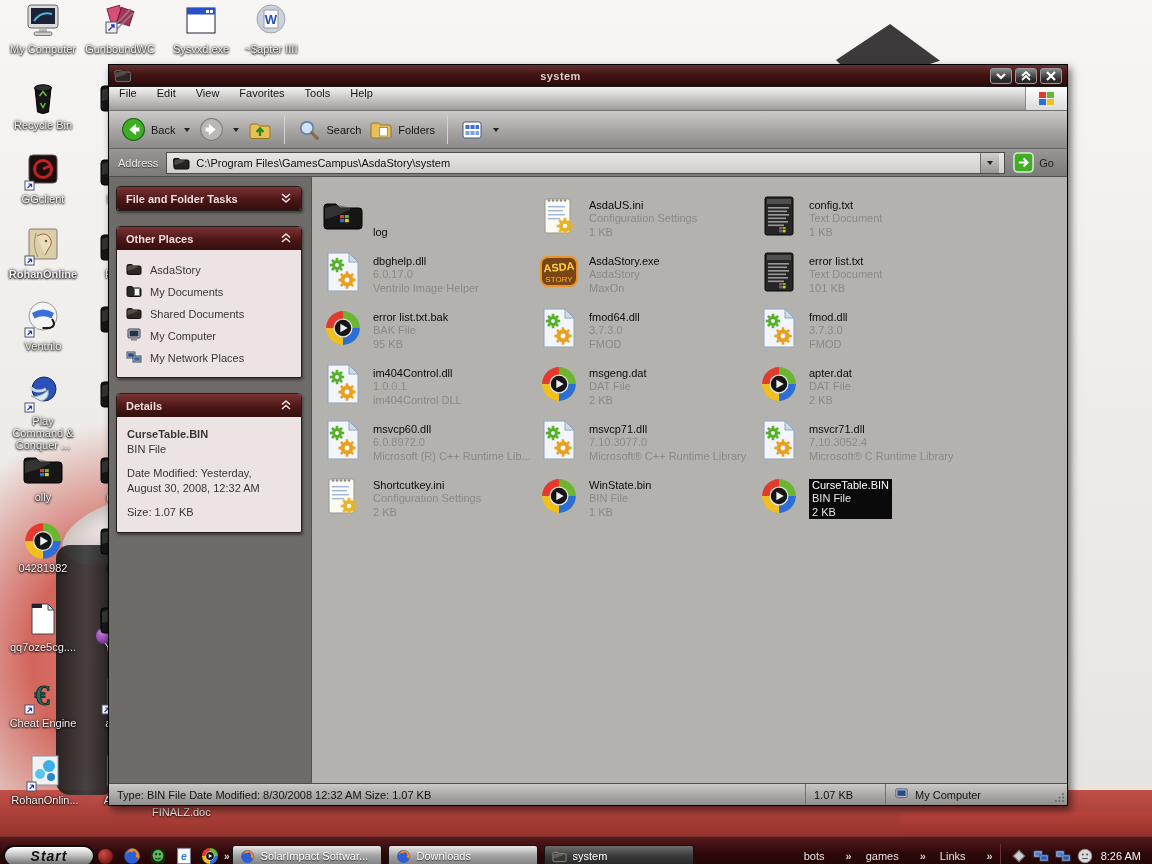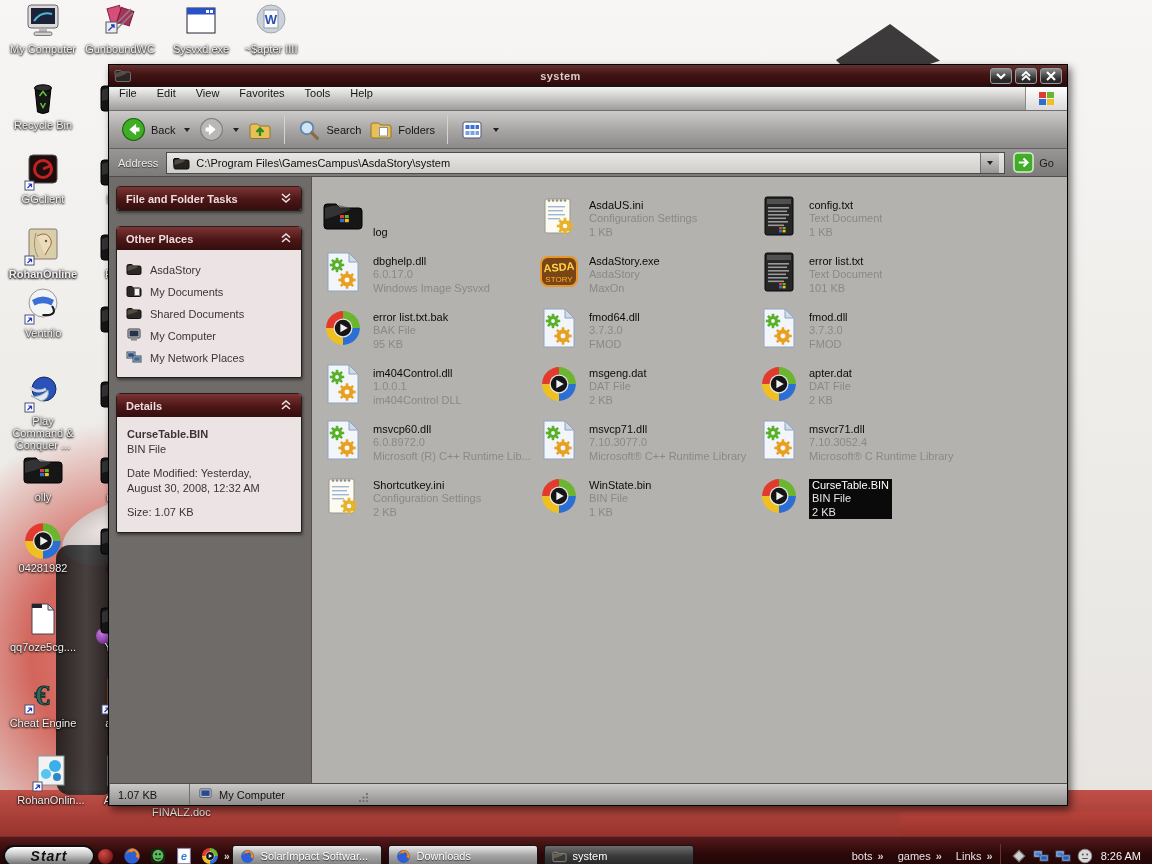--- a/index.html
+++ b/index.html
@@ -95,21 +95,21 @@
 .ql{display:flex;align-items:center;gap:8px;padding:0 5px}
 .ql svg{width:18px;height:18px;display:block}
 .ql-more{color:#e0d6d6;font-weight:bold;font-size:10px;letter-spacing:-1px}
 .tasks{display:flex;align-items:center}
 .task-btn{width:150px;height:22px;margin:0 3px;border-radius:3px;border:1px solid #141414;
 background:linear-gradient(180deg,#e9e9e9 0%,#a2a2a2 50%,#7d7d7d 100%);
 display:flex;align-items:center;gap:6px;padding:0 7px;color:#fff;text-shadow:0 1px 1px #333;overflow:hidden;white-space:nowrap}
 .task-btn.active{background:linear-gradient(180deg,#6e6e6e 0%,#3a3a3a 50%,#262626 100%)}
 .task-btn svg{width:15px;height:15px;flex:0 0 15px}
 .tb-spacer{flex:1}
-.tb-toolbar{color:#e9e1e1;display:flex;align-items:center;gap:5px;margin:0 7px}
+.tb-toolbar{color:#e9e1e1;display:flex;align-items:center;gap:21px;margin:0 7px}
 .tb-chev{color:#d6cccc;font-weight:bold}
 .tray{display:flex;align-items:center;gap:6px;padding:0 4px 0 10px;height:24px;border-left:1px solid #6b3434}
 .tray svg{width:16px;height:16px;display:block}
 .clock{color:#f4f4f4;padding:0 8px 0 4px}
 </style>
 </head>
 <body>
 
 <div class="wall wall-red"></div>
 <div class="wall wall-strip"></div>
@@ -152,21 +152,21 @@
       <div class="dicon"><svg viewBox="0 0 40 40">
           <rect x="6" y="2" width="28" height="30" rx="2" fill="#d9d0aa" stroke="#877"></rect>
           <path d="M14 9 q9-5 13 2 q3 5-1 10 l-4 7" fill="#ecdcbc" stroke="#97684a"></path>
           <path d="M13 6 q-4 14 2 24" stroke="#a88a72" fill="none"></path>
           <circle cx="23" cy="14" r="1.2" fill="#554"></circle>
           <rect x="2" y="29" width="9" height="9" fill="#fff" stroke="#44507a"></rect>
           <path d="M4.5 36 l4-4 M8.5 32 h-3.2 M8.5 32 v3.2" stroke="#2236c0" stroke-width="1.2" fill="none"></path>
         </svg></div>
       <div class="dlabel">RohanOnline</div>
     </div>
-    <div class="desktop-icon" style="left: 6px; top: 286px;">
+    <div class="desktop-icon" style="left: 6px; top: 299px;">
       <div class="dicon"><svg viewBox="0 0 40 40">
           <circle cx="20" cy="17" r="14" fill="#f4f4f4" stroke="#999"></circle>
           <path d="M9 14 q11-7 22 0 l-2.5 5.5 q-8.5-4.5-17 0 z" fill="#3a6fd8"></path>
           <path d="M29 20 q5 7-2.5 9 h-7" fill="none" stroke="#1c1c1c" stroke-width="2"></path>
           <rect x="2" y="29" width="9" height="9" fill="#fff" stroke="#44507a"></rect>
           <path d="M4.5 36 l4-4 M8.5 32 h-3.2 M8.5 32 v3.2" stroke="#2236c0" stroke-width="1.2" fill="none"></path>
         </svg></div>
       <div class="dlabel">Ventrilo</div>
     </div>
     <div class="desktop-icon" style="left: 6px; top: 374px;">
@@ -213,21 +213,21 @@
       <div class="dlabel">qq7oze5cg....</div>
     </div>
     <div class="desktop-icon" style="left: 6px; top: 676px;">
       <div class="dicon"><svg viewBox="0 0 40 40">
           <text x="19" y="29" font-size="30" font-weight="bold" fill="#2a6b5e" stroke="#0c2a24" stroke-width="1" text-anchor="middle" font-family="'Liberation Serif',serif">€</text>
           <rect x="2" y="29" width="9" height="9" fill="#fff" stroke="#44507a"></rect>
           <path d="M4.5 36 l4-4 M8.5 32 h-3.2 M8.5 32 v3.2" stroke="#2236c0" stroke-width="1.2" fill="none"></path>
         </svg></div>
       <div class="dlabel">Cheat Engine</div>
     </div>
-    <div class="desktop-icon" style="left: 14px; top: 753px; text-align: center;">
+    <div class="desktop-icon" style="left: 8px; top: 753px; text-align: center;">
       <div class="dicon"><svg viewBox="0 0 40 40">
           <rect x="7" y="3" width="26" height="29" fill="#f2f2f2" stroke="#899"></rect>
           <circle cx="24" cy="13" r="6" fill="#3ab0e8"></circle>
           <circle cx="15" cy="21" r="5" fill="#58c4f0"></circle>
           <circle cx="26" cy="24" r="4" fill="#2a88c8"></circle>
           <rect x="2" y="29" width="9" height="9" fill="#fff" stroke="#44507a"></rect>
           <path d="M4.5 36 l4-4 M8.5 32 h-3.2 M8.5 32 v3.2" stroke="#2236c0" stroke-width="1.2" fill="none"></path>
         </svg></div>
       <div class="dlabel">RohanOnlin...</div>
     </div>
@@ -670,21 +670,21 @@
               <rect x="-1.3" y="-8.7" width="2.6" height="3.2" fill="#e8a020" transform="translate(21 28) rotate(225)"></rect>
               <rect x="-1.3" y="-8.7" width="2.6" height="3.2" fill="#e8a020" transform="translate(21 28) rotate(270)"></rect>
               <rect x="-1.3" y="-8.7" width="2.6" height="3.2" fill="#e8a020" transform="translate(21 28) rotate(315)"></rect>
               <circle cx="21" cy="28" r="6.5" fill="#e8a020"></circle>
               <circle cx="21" cy="28" r="2.47" fill="#f8f8f8"></circle>
             </svg>
           </div>
           <div class="tile-text">
             <div class="t-name">dbghelp.dll</div>
             <div class="t-sub">6.0.17.0</div>
-            <div class="t-sub">Windows Image Sysvxd</div>
+            <div class="t-sub">Ventrilo Image Helper</div>
           </div>
         </div>
         <div class="tile">
           <div class="tile-icon">
             <svg width="40" height="40" viewBox="0 0 40 40">
               <rect x="2" y="5" width="36" height="29" rx="7" fill="#7a4514" stroke="#e8962c" stroke-width="2"></rect>
               <text x="20" y="19" font-size="11" font-weight="bold" fill="#ffd44a" text-anchor="middle" transform="rotate(-5 20 16)">ASDA</text>
               <text x="20" y="30" font-size="8" fill="#ffb02a" text-anchor="middle">STORY</text>
             </svg>
           </div>
@@ -1035,20 +1035,21 @@
           <div class="tile-text">
             <div class="t-name">CurseTable.BIN</div>
             <div class="t-sub">BIN File</div>
             <div class="t-sub">2 KB</div>
           </div>
         </div>
       </div>
   </div>
 
   <div class="statusbar">
+    <span class="sb-cell sb-left">Type: BIN File Date Modified: 8/30/2008 12:32 AM Size: 1.07 KB</span>
     <span class="sb-cell sb-size">1.07 KB</span>
     <span class="sb-cell sb-zone">
       <svg width="15" height="13" viewBox="0 0 16 14">
           <rect x="2" y="1" width="12" height="9" rx="1" fill="#d8d8d8" stroke="#44506a"></rect>
           <rect x="3.5" y="2.5" width="9" height="6" fill="#2a4a8c"></rect>
           <rect x="5" y="11" width="6" height="1.6" fill="#9a9a9a"></rect>
         </svg>
       <span>My Computer</span>
     </span>
     <span class="sb-cell sb-grip">

